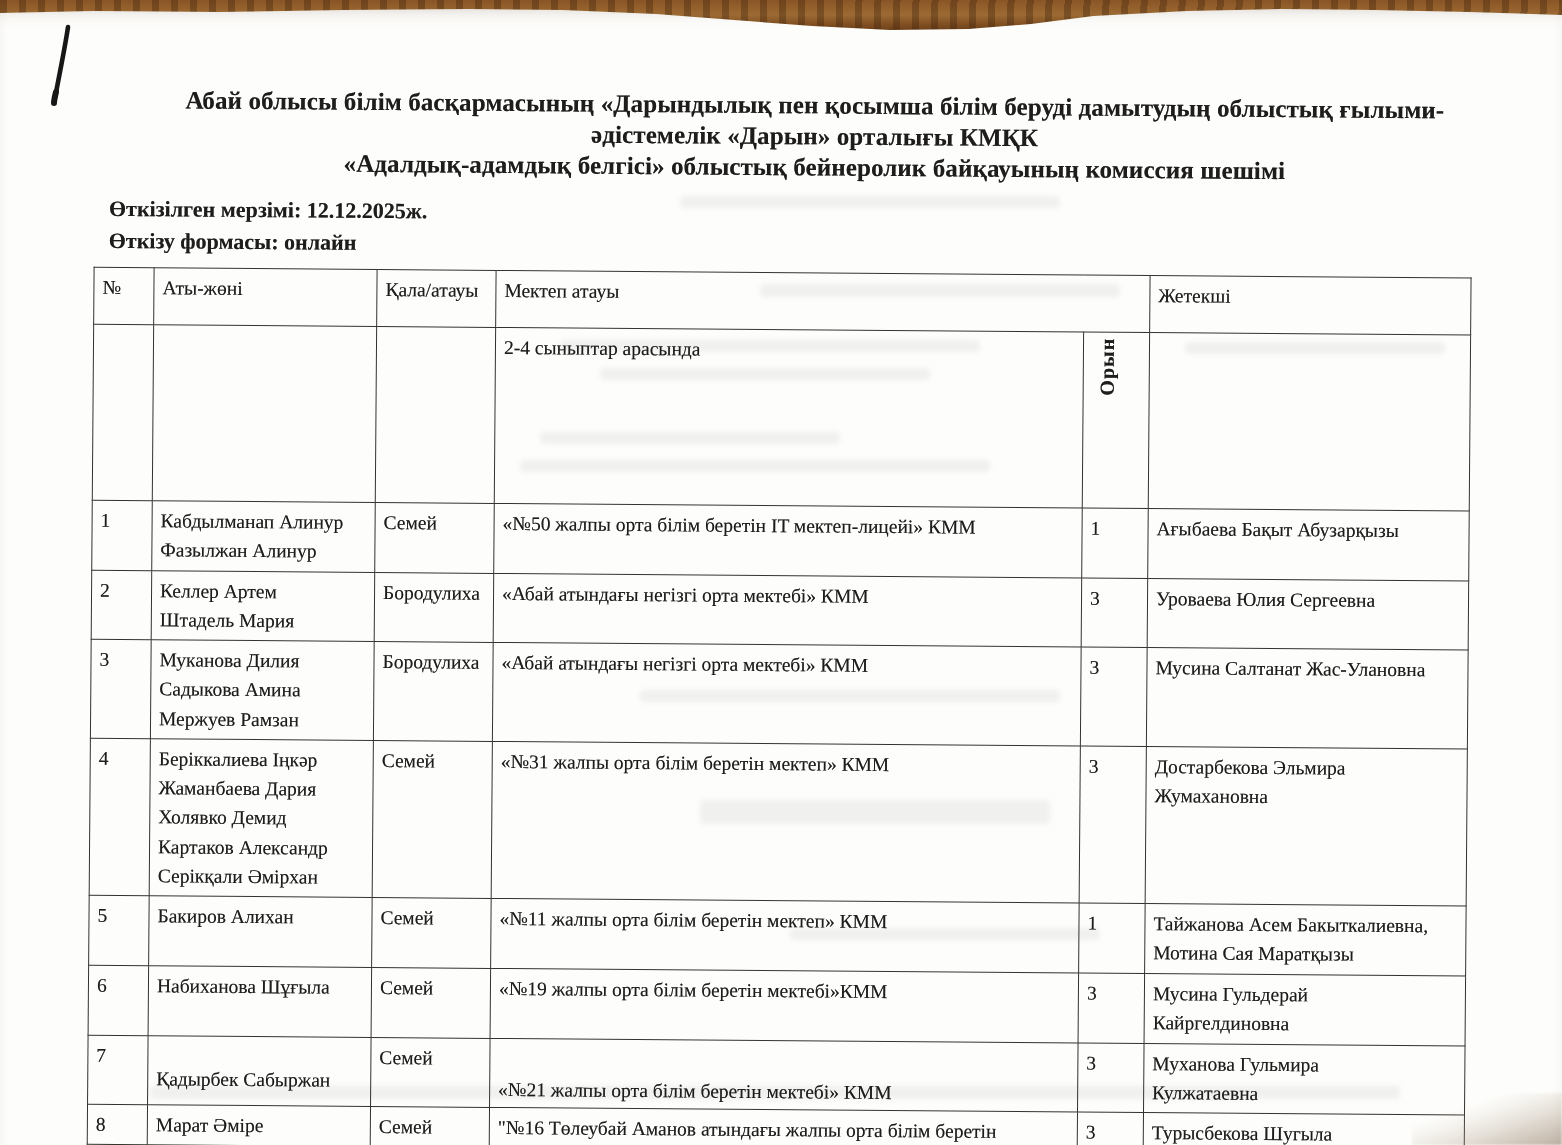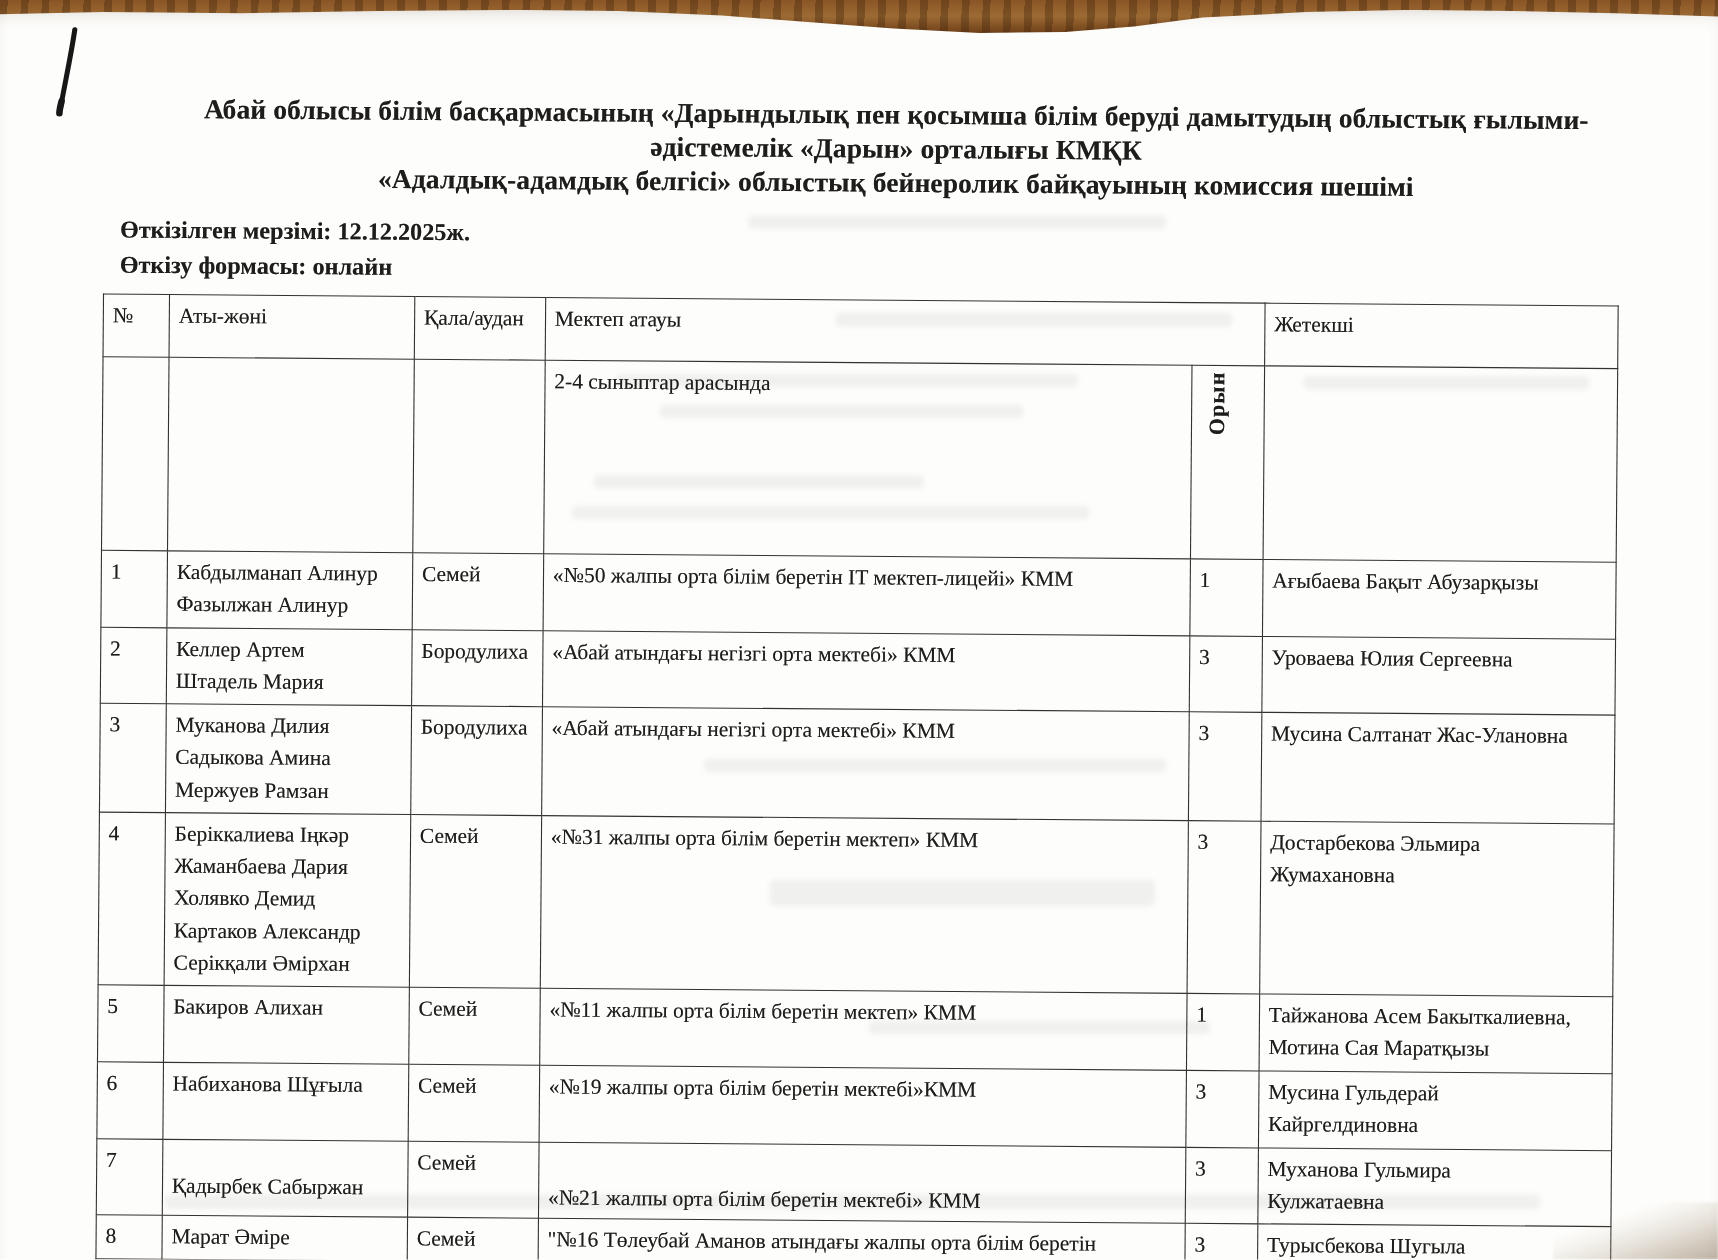--- a/index.html
+++ b/index.html
@@ -123,21 +123,21 @@
         <col style="width:119px">
       <col style="width:588px">
         <col style="width:66px">
         <col style="width:321px">
     </colgroup>
 
     <tbody>
         <tr style="height:57px;">
       <th class="h-num">№</th>
       <th class="h-name">Аты-жөні</th>
-      <th class="h-city">Қала/аудан</th>
+      <th class="h-city">Қала/атауы</th>
       <th class="h-school" colspan="2">Мектеп атауы</th>
       <th class="h-sup">Жетекші</th>
     </tr>
 
     <tr style="height:176px;">
       <td></td>
       <td></td>
       <td></td>
       <td class="section-cell">2-4 сыныптар арасында</td>
       <td class="orin-cell">

